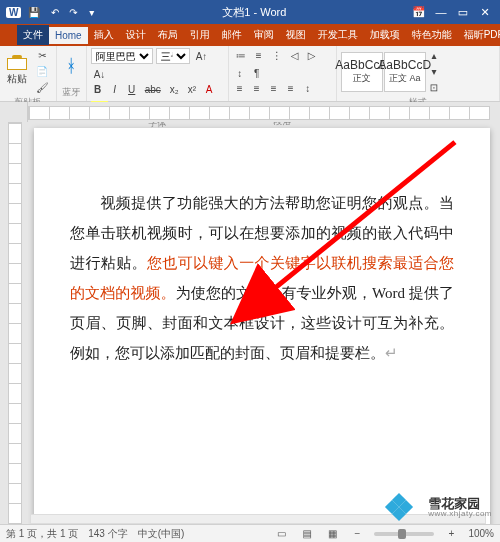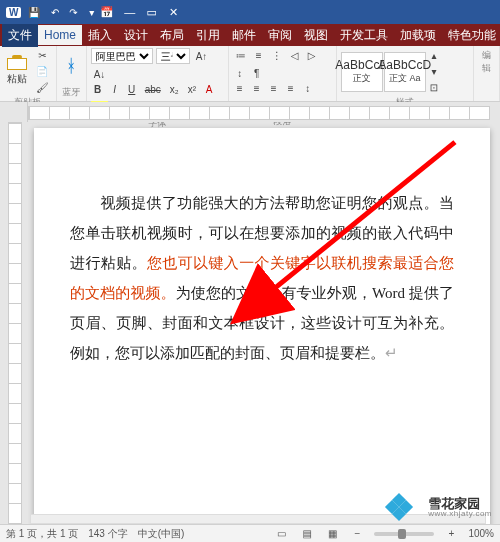--- a/index.html
+++ b/index.html
@@ -7,21 +7,21 @@
 
   
   .titlebar { background: #2b579a; color: #fff; height: 24px; display: flex; align-items: center; padding: 0 6px; }
   .titlebar .left-icons { display: flex; gap: 4px; align-items: center; }
   .titlebar .left-icons span { font-size: 10px; }
   .titlebar .doc-title { flex: 1; text-align: center; font-size: 11px; }
   .titlebar .win-icons { display: flex; gap: 4px; }
   .titlebar .win-icons span { width: 18px; text-align: center; cursor: pointer; font-size: 11px; }
 
   
-  .tabs { background: #7f1d1d; display: flex; align-items: center; height: 22px; padding-left: 2px; font-size: 12px; }
+  .tabs { background: #c2410c; display: flex; align-items: center; height: 22px; padding-left: 17px; font-size: 10px; }
   .tab { padding: 3px 6px; color: #fff; cursor: pointer; white-space: nowrap; }
   .tab.active { background: #f3f3f3; color: #2b579a; }
 
   
   .ribbon { background: #f3f3f3; border-bottom: 1px solid #d0d0d0; height: 56px; display: flex; font-size: 10px; color:#444;}
   .ribbon-group { border-right: 1px solid #e0e0e0; padding: 2px 4px; display:flex; flex-direction:column; justify-content:space-between; }
   .ribbon-group .label { text-align:center; color:#888; font-size:9px; margin-top:1px;}
   .ribbon-row { display:flex; align-items:center; gap:3px; flex-wrap:wrap;}
   .rb-btn { min-width:14px; min-height:14px; display:inline-flex; align-items:center; justify-content:center; cursor:pointer; padding:1px 2px; border:1px solid transparent;}
   .clipboard-big { width:26px; height:32px; display:flex; flex-direction:column; align-items:center; justify-content:center; gap:2px;}
@@ -76,20 +76,21 @@
 <body>
 
 <div class="titlebar">
   <div class="left-icons">
     <span style="background:#fff;color:#2b579a;font-weight:bold;padding:0 3px;border-radius:2px;">W</span>
     <span class="rb-btn">💾</span>
     <span class="rb-btn">↶</span>
     <span class="rb-btn">↷</span>
     <span class="rb-btn">▾</span>
   </div>
+  <div class="doc-title">文档1 - Word</div>
   <div class="win-icons">
     <span>📅</span>
     <span>—</span>
     <span>▭</span>
     <span>✕</span>
   </div>
 </div>
 
 <div class="tabs">
   <div class="tab" style="background:#1e3f73;">文件</div>
@@ -185,23 +186,20 @@
           <span>正文 Aa</span>
         </div>
       <div class="small-stack" style="justify-content:center;">
         <span class="rb-btn">▴</span>
         <span class="rb-btn">▾</span>
         <span class="rb-btn">⊡</span>
       </div>
     </div>
     <div class="label">样式</div>
   </div>
-  <div class="ribbon-group" style="width:26px;">
-    <div class="label">编辑</div>
-  </div>
 </div>
 
 <div class="ruler-area">
   <div class="ruler-vleft"></div>
   <div class="ruler-h"></div>
 </div>
 
 <div class="workspace">
   <div class="ruler-v">
     <div class="vstrip"></div>

